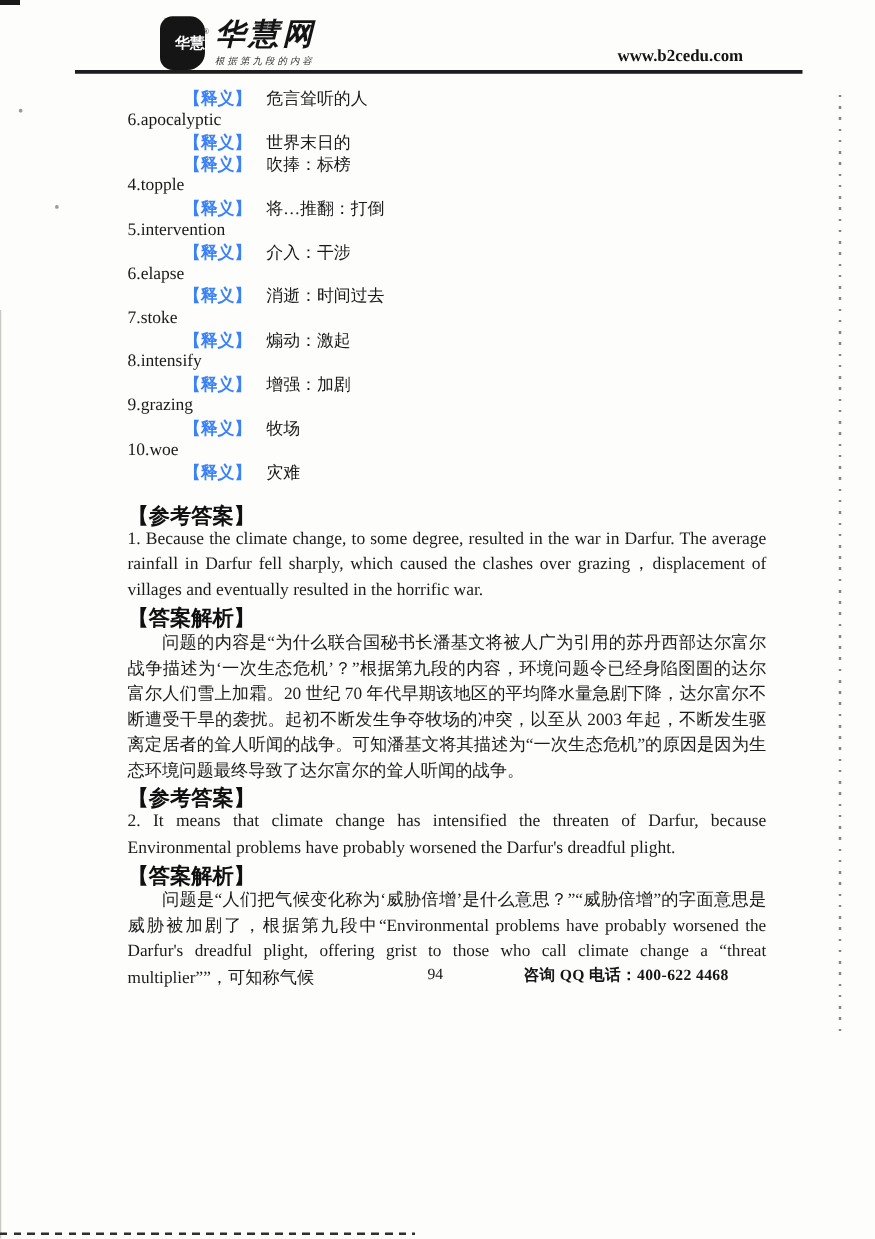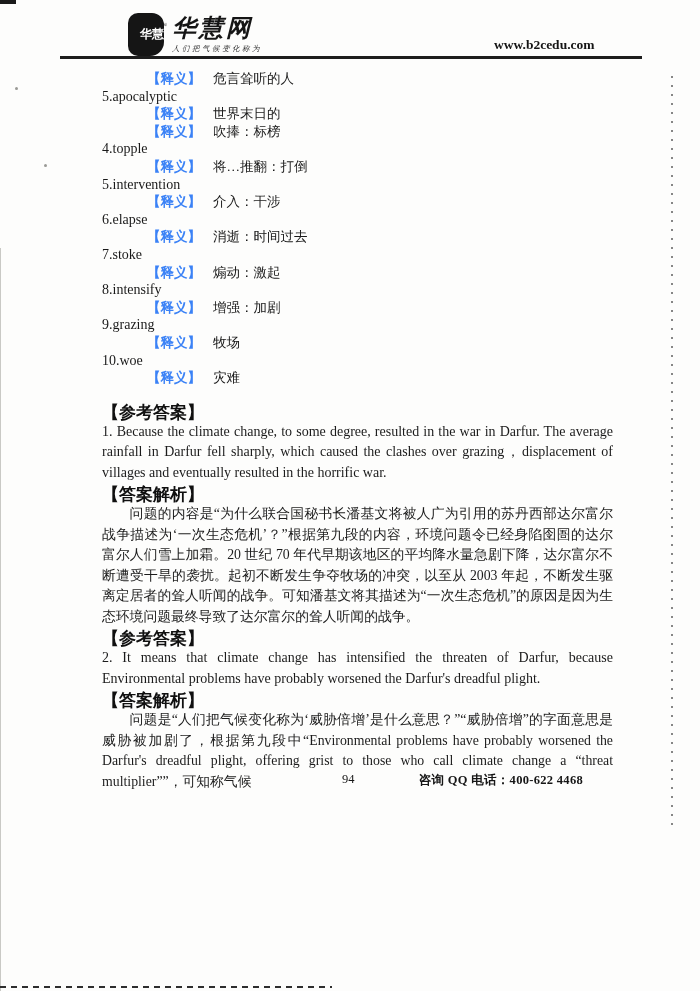--- a/index.html
+++ b/index.html
@@ -73,33 +73,33 @@
 <div class="speck s3"></div>
 
 <div class="header">
   <div class="logo">
     <div class="logo-badge">
       <span>华慧</span>
     </div>
     <span class="logo-reg">®</span>
     <div class="logo-textcol">
       <div class="brand">华慧网</div>
-      <div class="tagline">人们把气候变化称为</div>
+      <div class="tagline">根据第九段的内容</div>
     </div>
   </div>
   <div class="website">www.b2cedu.com</div>
   <div class="header-rule"></div>
 </div>
 
 <div class="content">
 
   <div class="vocab">
     <div class="def"><span class="def-label">【释义】</span><span class="def-text">危言耸听的人</span></div>
 
-    <div class="word">5.apocalyptic</div>
+    <div class="word">6.apocalyptic</div>
     <div class="def"><span class="def-label">【释义】</span><span class="def-text">世界末日的</span></div>
 
     <div class="def"><span class="def-label">【释义】</span><span class="def-text">吹捧：标榜</span></div>
 
     <div class="word">4.topple</div>
     <div class="def"><span class="def-label">【释义】</span><span class="def-text">将…推翻：打倒</span></div>
 
     <div class="word">5.intervention</div>
     <div class="def"><span class="def-label">【释义】</span><span class="def-text">介入：干涉</span></div>
 

